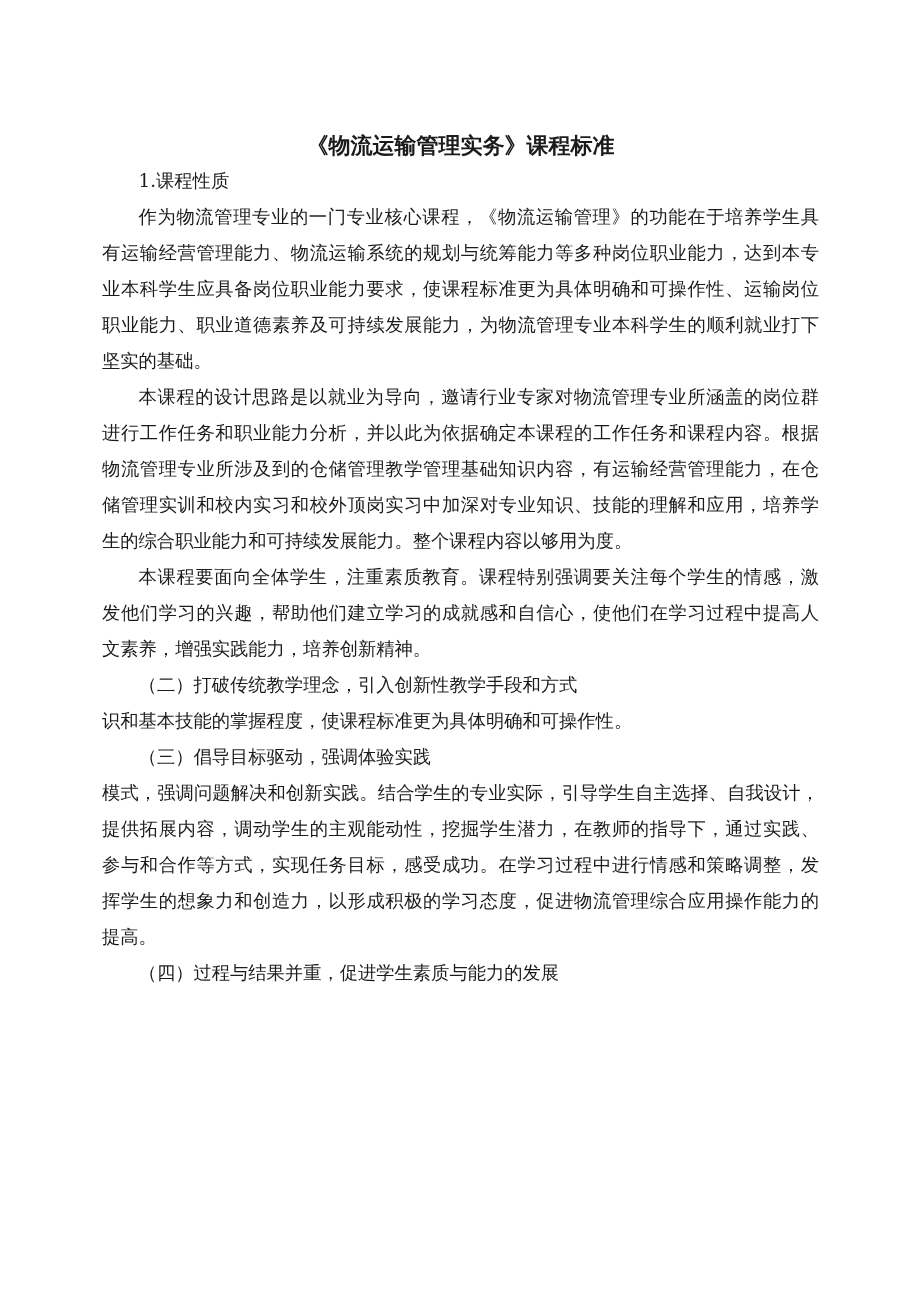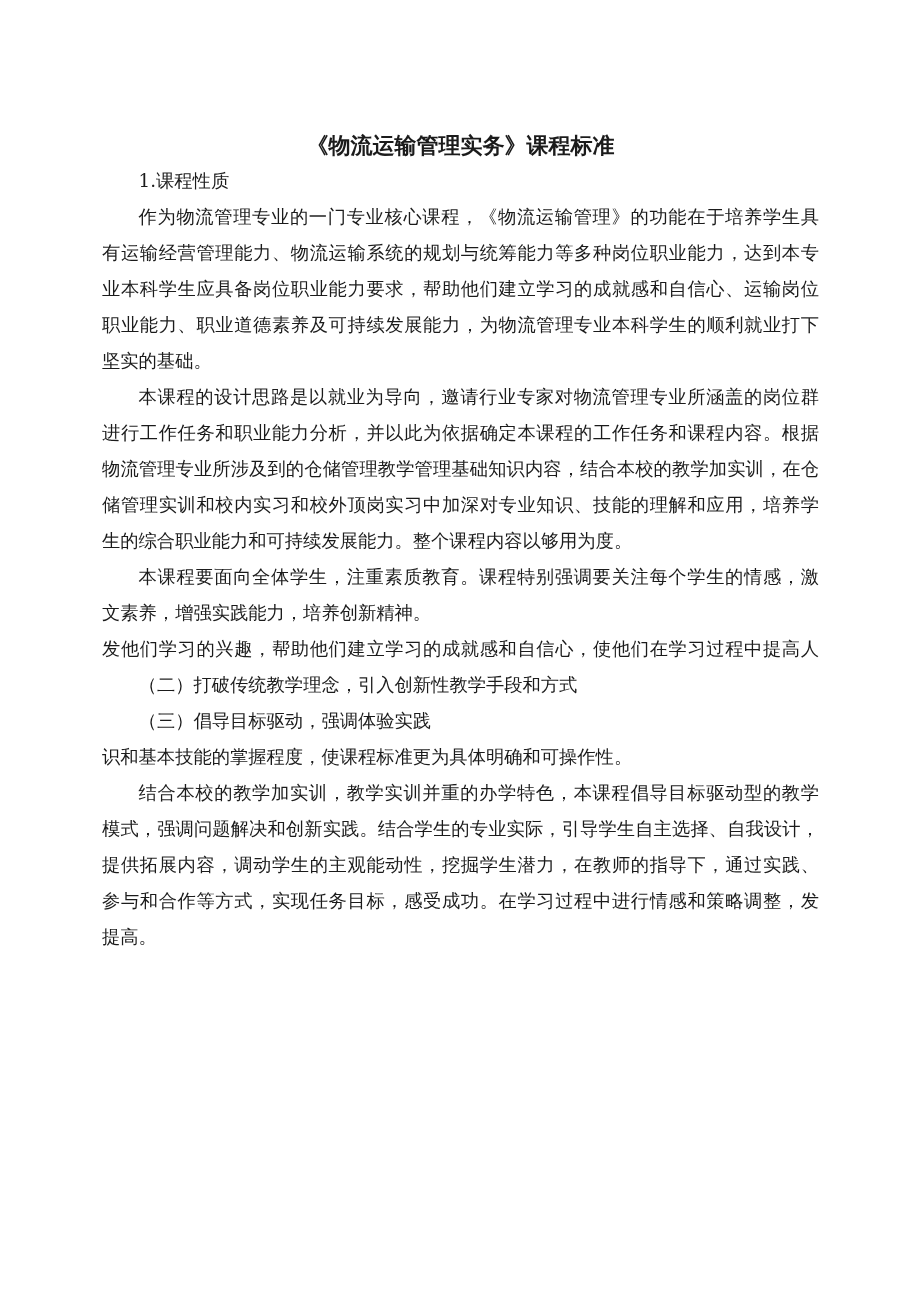--- a/index.html
+++ b/index.html
@@ -49,34 +49,35 @@
 </head>
 <body>
 
 <div class="page" style="background: rgb(255, 255, 255); color: rgb(27, 27, 27);">
   <div class="content">
     <div class="line title">《物流运输管理实务》课程标准</div>
     <div id="sections">
         <div class="line heading">1.课程性质</div>
         <div class="line first">作为物流管理专业的一门专业核心课程，《物流运输管理》的功能在于培养学生具</div>
         <div class="line">有运输经营管理能力、物流运输系统的规划与统筹能力等多种岗位职业能力，达到本专</div>
-        <div class="line">业本科学生应具备岗位职业能力要求，帮助他们建立学习的成就感和自信心、运输岗位</div>
+        <div class="line">业本科学生应具备岗位职业能力要求，使课程标准更为具体明确和可操作性、运输岗位</div>
         <div class="line">职业能力、职业道德素养及可持续发展能力，为物流管理专业本科学生的顺利就业打下</div>
         <div class="line short">坚实的基础。</div>
         <div class="line first">本课程的设计思路是以就业为导向，邀请行业专家对物流管理专业所涵盖的岗位群</div>
         <div class="line">进行工作任务和职业能力分析，并以此为依据确定本课程的工作任务和课程内容。根据</div>
-        <div class="line">物流管理专业所涉及到的仓储管理教学管理基础知识内容，结合本校的教学加实训，在仓</div>
+        <div class="line">物流管理专业所涉及到的仓储管理教学管理基础知识内容，有运输经营管理能力，在仓</div>
         <div class="line">储管理实训和校内实习和校外顶岗实习中加深对专业知识、技能的理解和应用，培养学</div>
         <div class="line short">生的综合职业能力和可持续发展能力。整个课程内容以够用为度。</div>
         <div class="line first">本课程要面向全体学生，注重素质教育。课程特别强调要关注每个学生的情感，激</div>
+        <div class="line">发他们学习的兴趣，帮助他们建立学习的成就感和自信心，使他们在学习过程中提高人</div>
         <div class="line short">文素养，增强实践能力，培养创新精神。</div>
-        <div class="line">发他们学习的兴趣，帮助他们建立学习的成就感和自信心，使他们在学习过程中提高人</div>
         <div class="line subheading">（二）打破传统教学理念，引入创新性教学手段和方式</div>
+        <div class="line short">识和基本技能的掌握程度，使课程标准更为具体明确和可操作性。</div>
         <div class="line subheading">（三）倡导目标驱动，强调体验实践</div>
-        <div class="line short">识和基本技能的掌握程度，使课程标准更为具体明确和可操作性。</div>
-        <div class="line first">结合本校的教学加实训，教学实训并重的办学特色，本课程倡导目标驱动型的教学</div>
         <div class="line">模式，强调问题解决和创新实践。结合学生的专业实际，引导学生自主选择、自我设计，</div>
         <div class="line">提供拓展内容，调动学生的主观能动性，挖掘学生潜力，在教师的指导下，通过实践、</div>
         <div class="line">参与和合作等方式，实现任务目标，感受成功。在学习过程中进行情感和策略调整，发</div>
+        <div class="line">挥学生的想象力和创造力，以形成积极的学习态度，促进物流管理综合应用操作能力的</div>
         <div class="line short">提高。</div>
+        <div class="line subheading">（四）过程与结果并重，促进学生素质与能力的发展</div>
       </div>
   </div>
 </div>
 
 </body></html>

